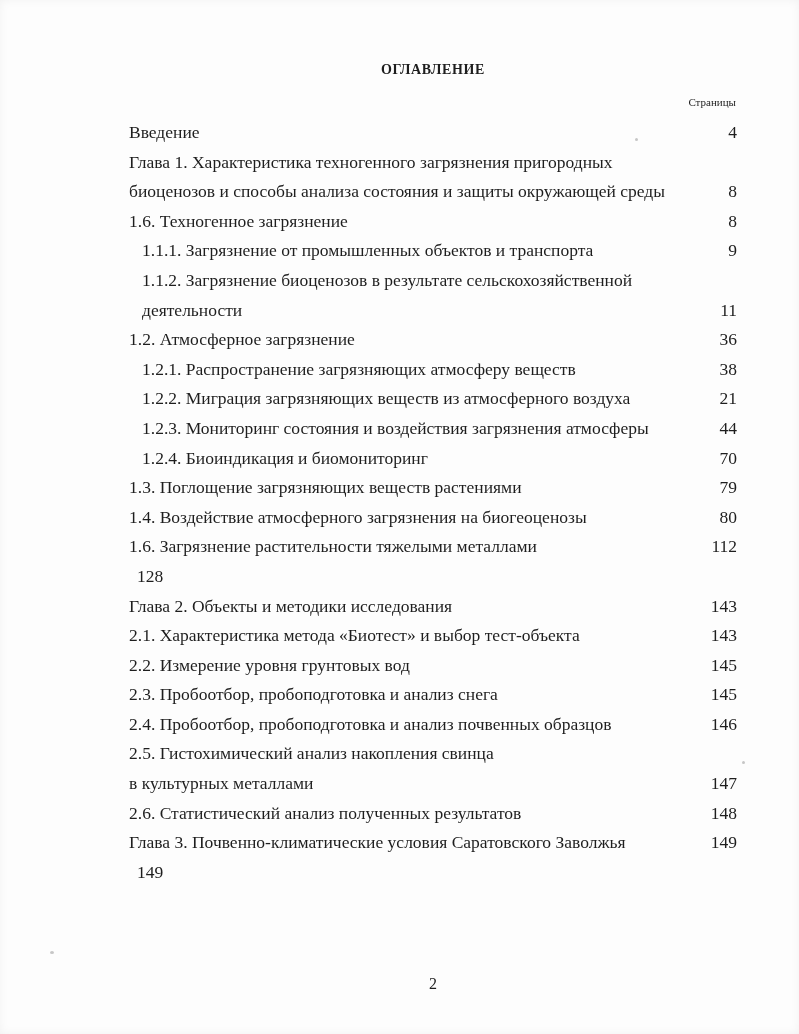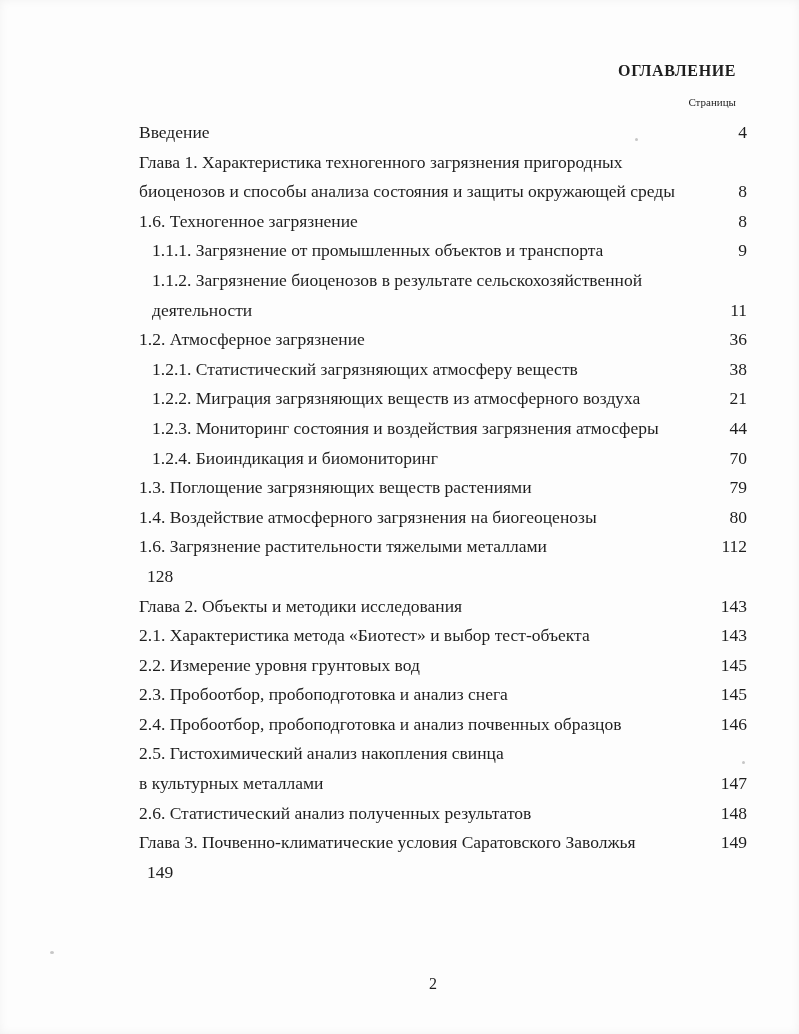--- a/index.html
+++ b/index.html
@@ -12,29 +12,29 @@
     position:relative;
     overflow:hidden;
   }
   .sheet {
     position:absolute; inset:0;
     background:var(--paper);
     box-shadow: inset 0 0 10px rgba(0,0,0,0.05);
   }
   .title {
     position:absolute; top:62px; left:130px; width:606px;
-    text-align:right; font-weight:bold; font-size:16px;
+    text-align:center; font-weight:bold; font-size:14px;
     letter-spacing:0.6px;
   }
   .col-header {
     position:absolute; top:96px; left:130px; width:606px;
     text-align:right; font-size:11px;
   }
   .toc {
-    position:absolute; top:122px; left:139px; width:608px;
+    position:absolute; top:122px; left:129px; width:608px;
   }
   .row {
     display:flex; justify-content:space-between; align-items:flex-start;
     height:29.6px; font-size:17.5px; line-height:21px;
   }
   .row .t { white-space:nowrap; }
   .row .p { text-align:right; padding-left:8px; }
   .row.ind .t { padding-left:13px; }
   .footer {
     position:absolute; top:975px; left:130px; width:606px;
@@ -81,21 +81,21 @@
       </div>
       <div class="row ind">
         <span class="t">деятельности</span>
         <span class="p">11</span>
       </div>
       <div class="row">
         <span class="t">1.2. Атмосферное загрязнение</span>
         <span class="p">36</span>
       </div>
       <div class="row ind">
-        <span class="t">1.2.1. Статистический загрязняющих атмосферу веществ</span>
+        <span class="t">1.2.1. Распространение загрязняющих атмосферу веществ</span>
         <span class="p">38</span>
       </div>
       <div class="row ind">
         <span class="t">1.2.2. Миграция загрязняющих веществ из атмосферного воздуха</span>
         <span class="p">21</span>
       </div>
       <div class="row ind">
         <span class="t">1.2.3. Мониторинг состояния и воздействия загрязнения атмосферы</span>
         <span class="p">44</span>
       </div>

